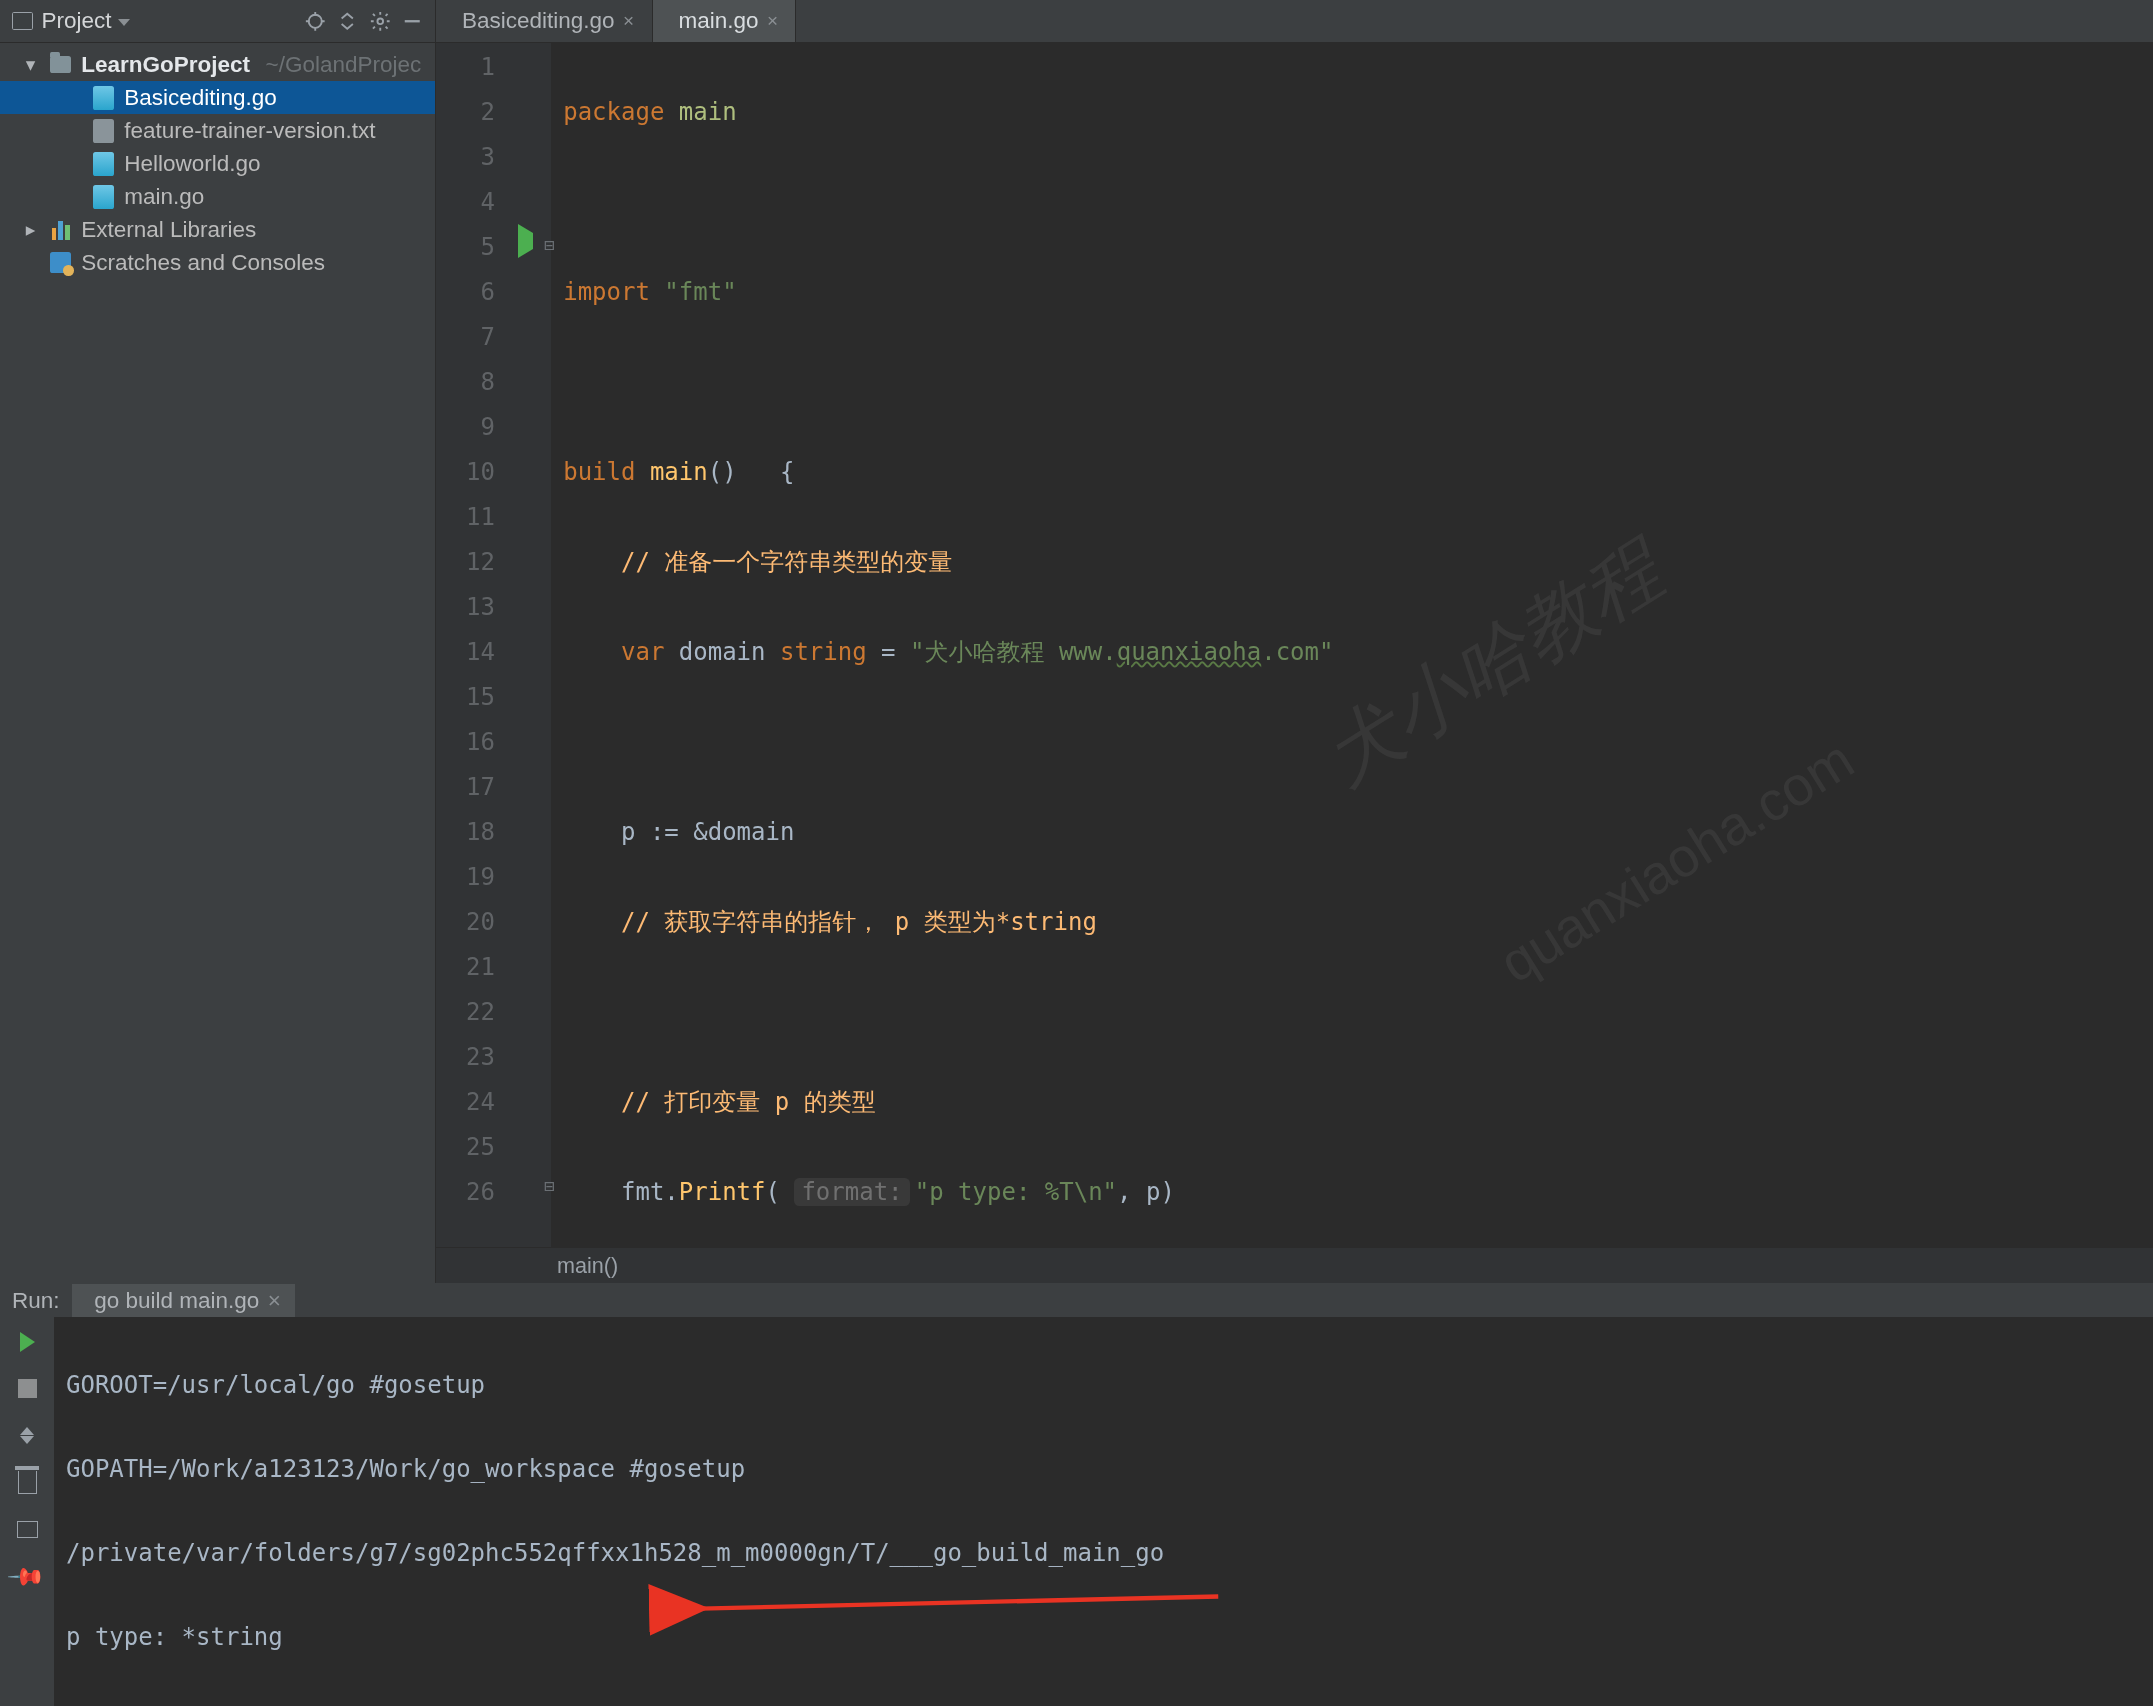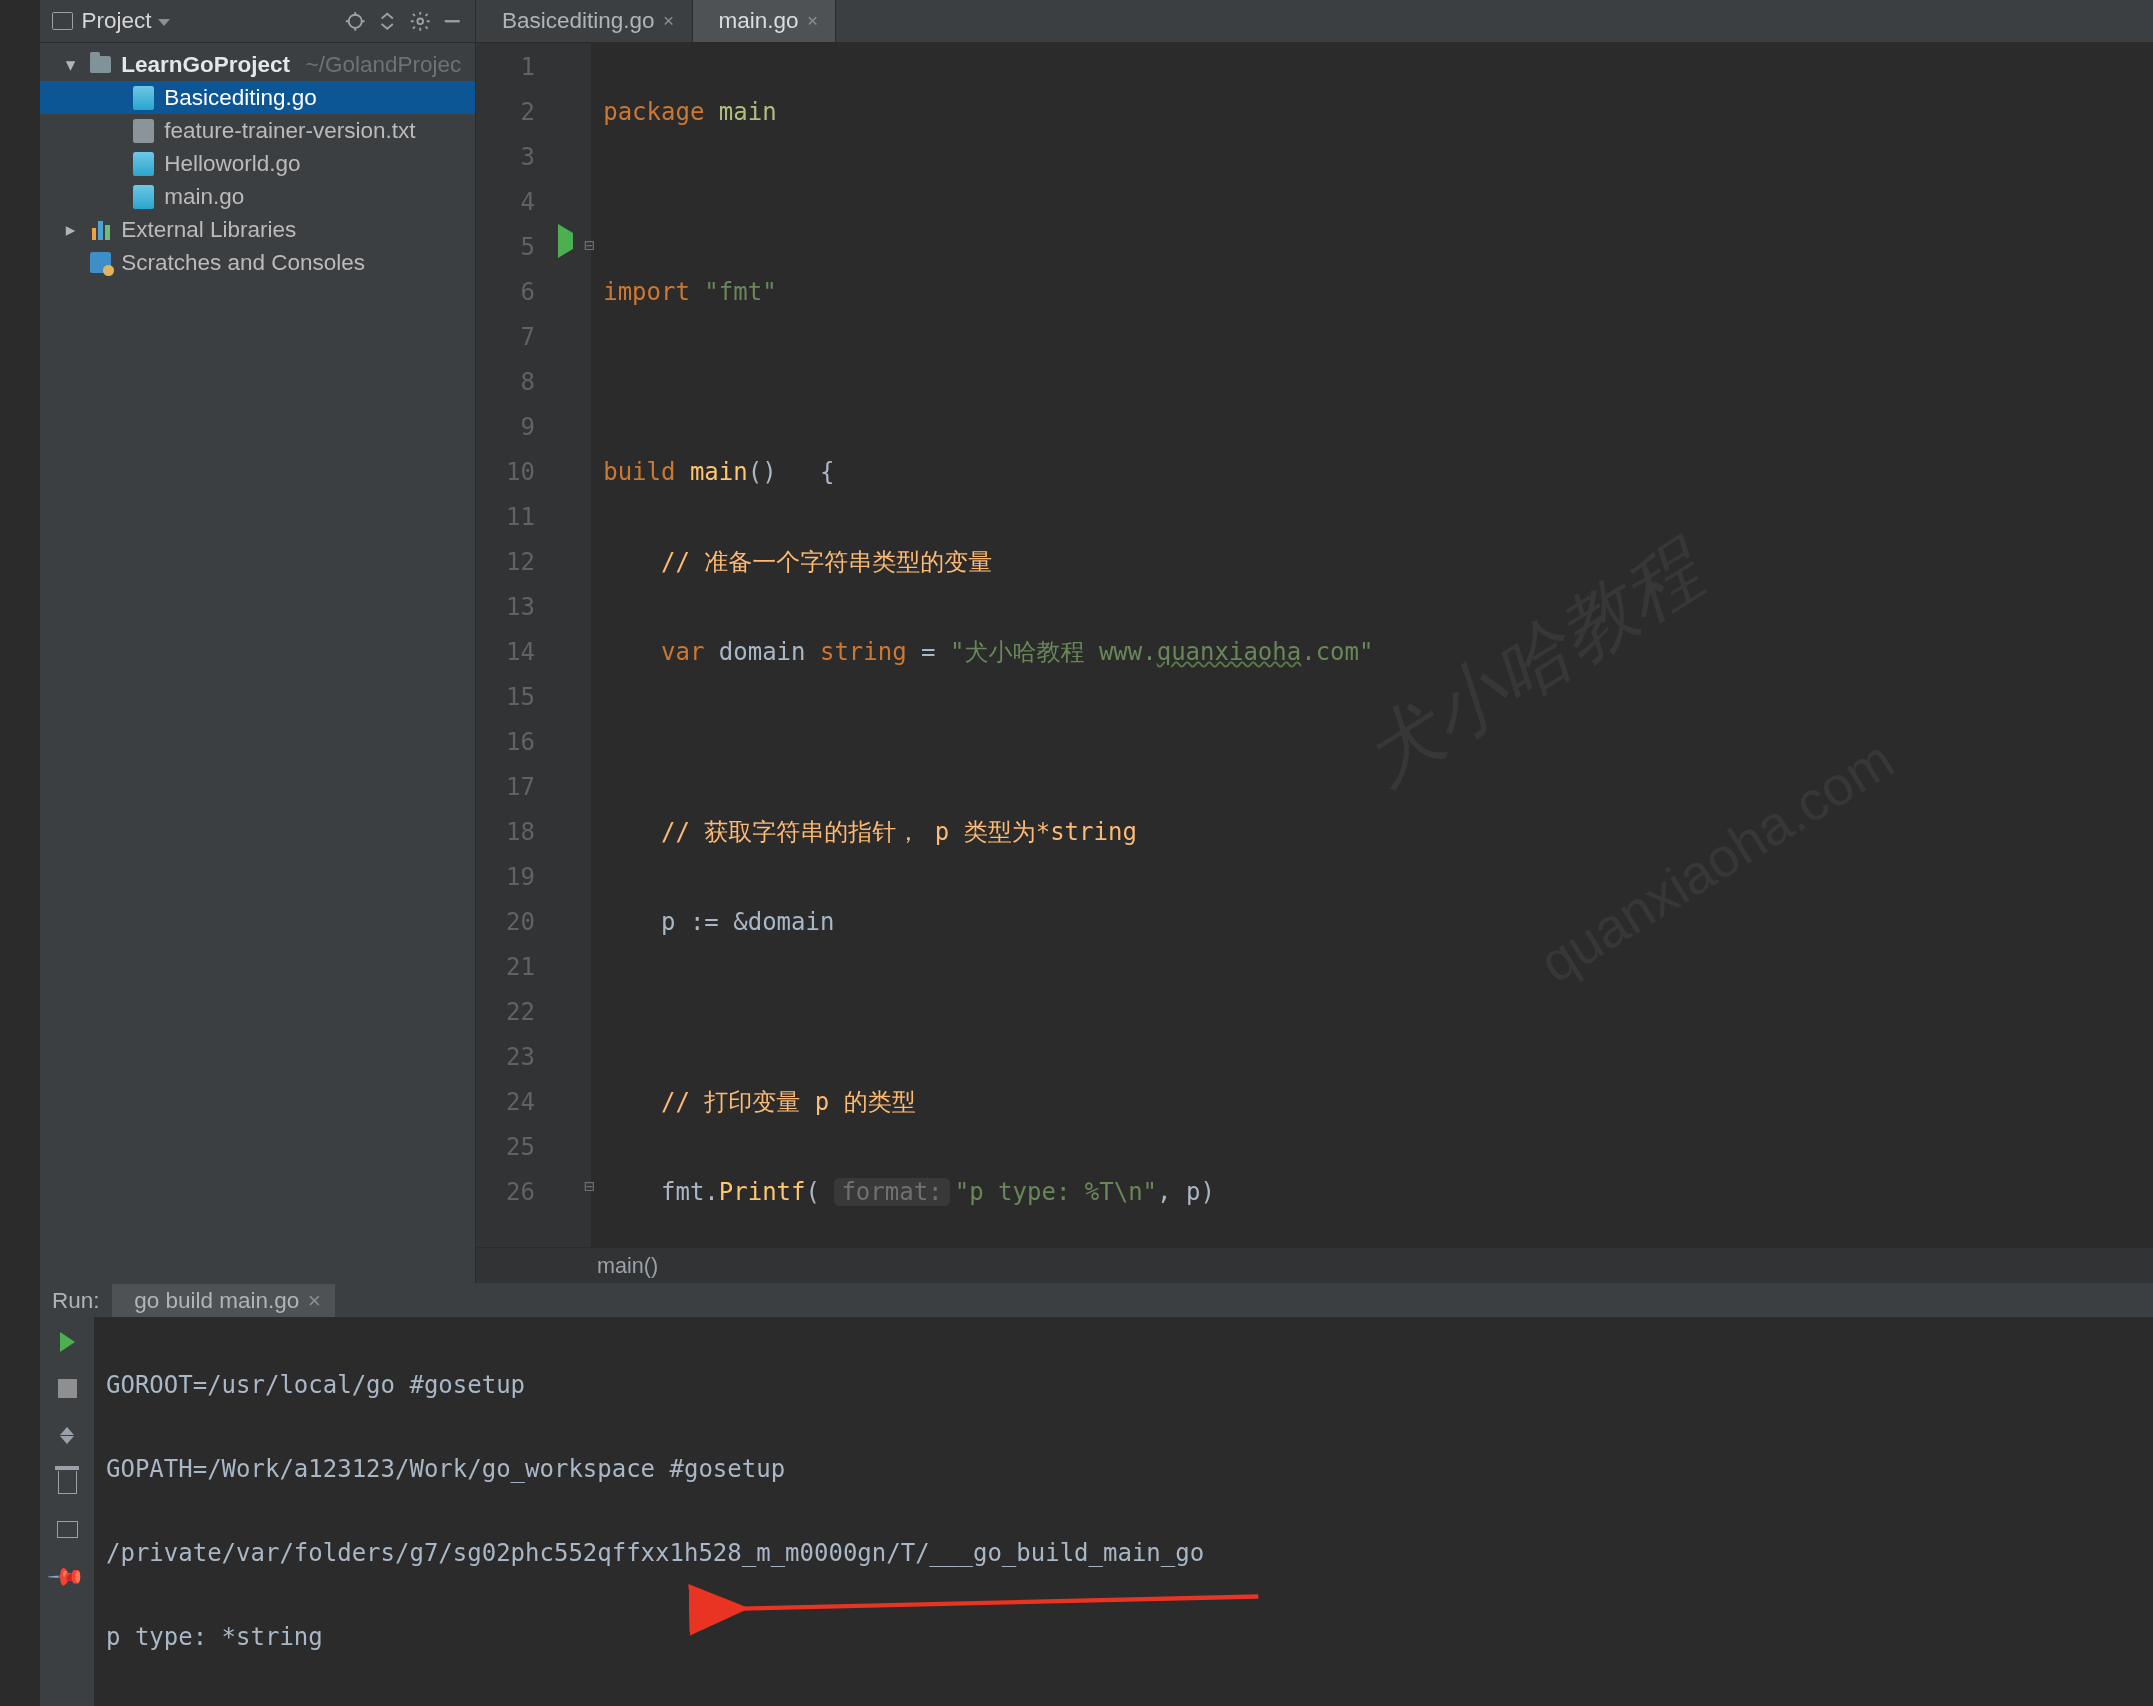--- a/index.html
+++ b/index.html
@@ -1,17 +1,17 @@
 <!DOCTYPE html>
 <html style="font-size:14px"><head>
 <meta charset="utf-8">
 <style>
   * { margin:0; padding:0; box-sizing:border-box; }
   html,body { width:2153px; height:1707px; background:#2b2b2b; font-family:"Menlo","Consolas",monospace; color:#a9b7c6; overflow:hidden; }
-  .root { display:flex; flex-direction:column; width:100%; height:100%;padding-left:40px; }
+  .root { display:flex; flex-direction:column; width:100%; height:100%; }
 
   
   .top { display:flex; flex:1 1 auto; min-height:0; }
 
   
   .project-panel { width:436px; background:#3c3f41; border-right:0.9px solid #2b2b2b; display:flex; flex-direction:column; color:#bbbbbb; font-family:-apple-system,"Segoe UI","Helvetica Neue",sans-serif; font-size:22.5px; }
   .project-header { display:flex; align-items:center; height:43px; padding:0 10.4px; gap:8.6px; border-bottom:0.9px solid #2b2b2b; background:#3c3f41; }
   .project-header .spacer { flex:1; }
   .ph-icon { width:24px; height:24px; display:flex; align-items:center; justify-content:center; color:#9aa1a8; font-size:22.5px; }
   .ph-icon svg { width:22.5px; height:22.5px; }
@@ -250,22 +250,22 @@
 
         <div class="code">
 <div class="row"><span class="kw">package </span><span class="pkg">main</span></div>
 <div class="row"></div>
 <div class="row"><span class="kw">import </span><span class="str">"fmt"</span></div>
 <div class="row"></div>
 <div class="row"><span class="kw">build </span><span class="fn">main</span><span class="par">()   {</span></div>
 <div class="row"><span class="cmt">    // 准备一个字符串类型的变量</span></div>
 <div class="row"><span>    </span><span class="kw">var </span><span>domain </span><span class="kw">string</span><span> = </span><span class="str"><span>"犬小哈教程 www.</span><span class="uline">quanxiaoha</span><span>.com"</span></span></div>
 <div class="row"></div>
+<div class="row"><span>    p := &amp;domain</span></div>
 <div class="row"><span class="cmt">    // 获取字符串的指针， p 类型为*string</span></div>
-<div class="row"><span>    p := &amp;domain</span></div>
 <div class="row"></div>
 <div class="row"><span class="cmt">    // 打印变量 p 的类型</span></div>
 <div class="row"><span>    fmt.</span><span class="fn">Printf</span><span>( </span><span class="hint">format:</span><span class="str">"p type: %T\n"</span><span>, p)</span></div>
 
 
 
 
 
 
 

